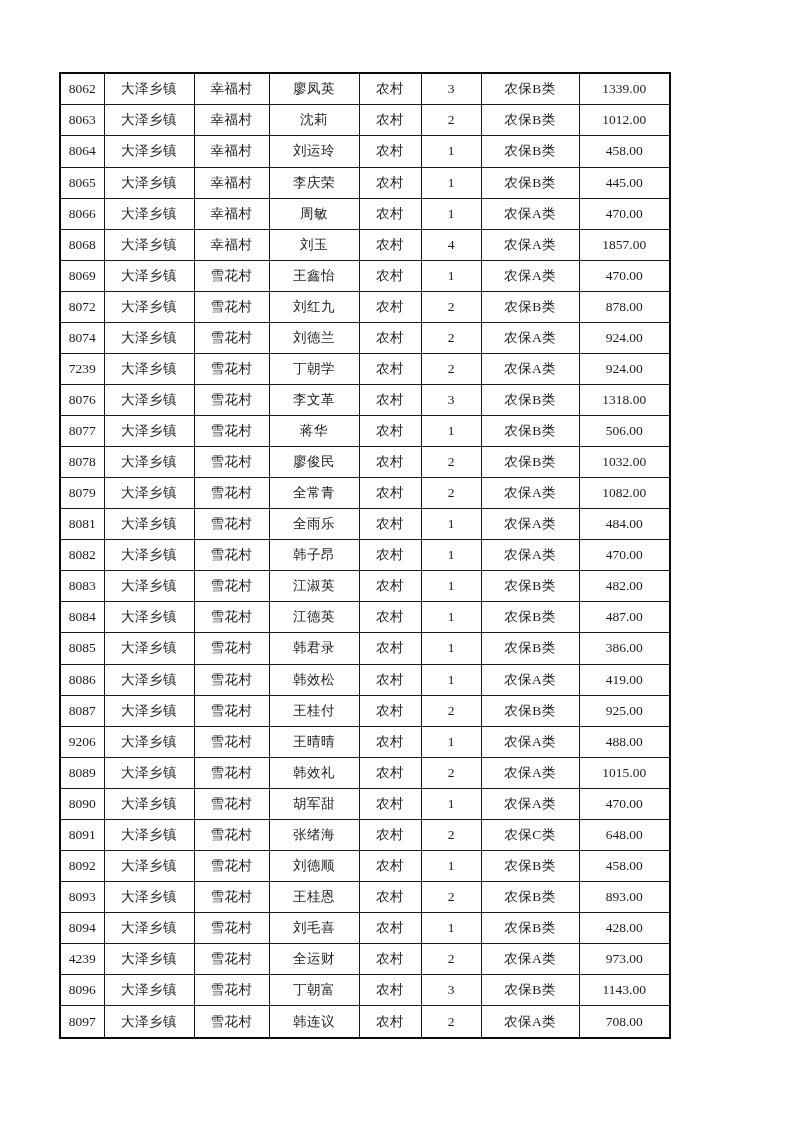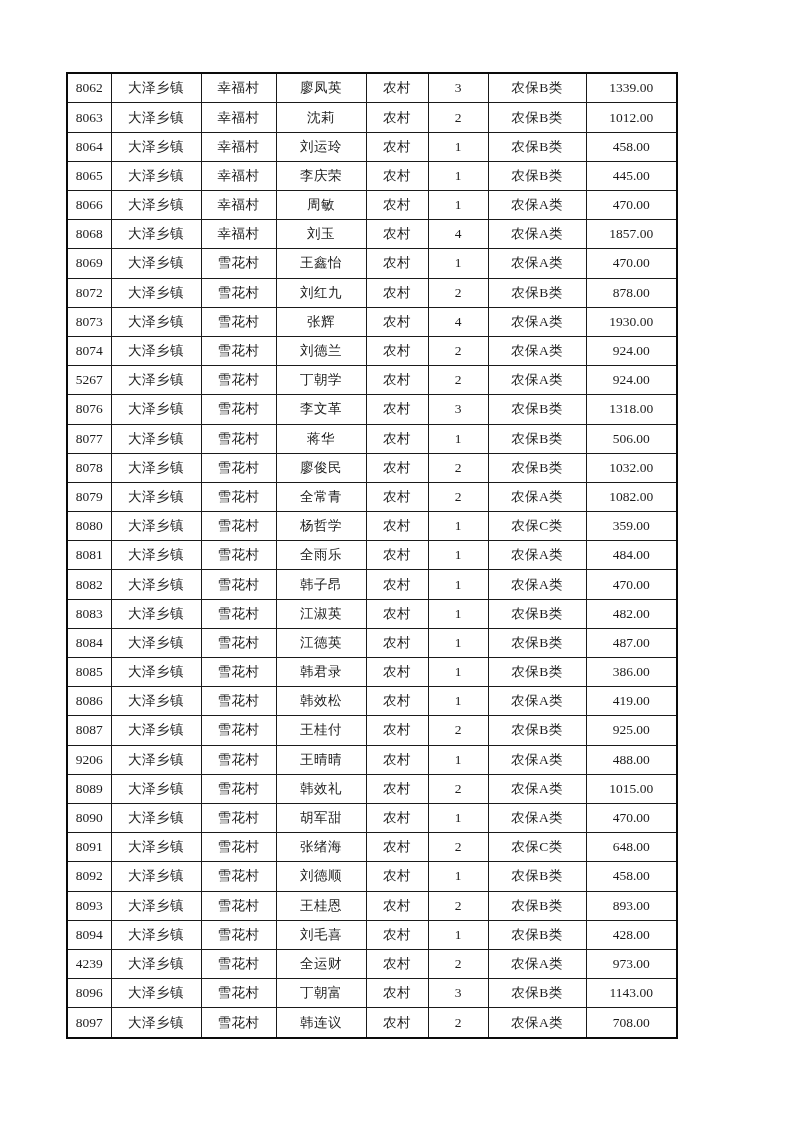--- a/index.html
+++ b/index.html
@@ -9,21 +9,21 @@
   }
   .page {
     position: relative;
     width: 793px;
     height: 1122px;
     background: #ffffff;
     overflow: hidden;
   }
   table.roster {
     position: absolute;
-    left: 66px;
+    left: 59px;
     top: 72px;
     width: 610px;
     height: 967px;
     border-collapse: collapse;
     table-layout: fixed;
     font-family: "Liberation Serif", "DejaVu Serif", serif;
     font-size: 13.5px;
     color: #1c1c1c;
     border: 2px solid #0a0a0a;
   }
@@ -130,41 +130,31 @@
     <td class="num">8072</td>
     <td>大泽乡镇</td>
     <td>雪花村</td>
     <td>刘红九</td>
     <td>农村</td>
     <td class="num">2</td>
     <td>农保B类</td>
     <td class="num">878.00</td>
   </tr>
         <tr>
-    <td class="num">8073</td>
-    <td>大泽乡镇</td>
-    <td>雪花村</td>
-    <td>张辉</td>
-    <td>农村</td>
-    <td class="num">4</td>
-    <td>农保A类</td>
-    <td class="num">1930.00</td>
-  </tr>
-        <tr>
     <td class="num">8074</td>
     <td>大泽乡镇</td>
     <td>雪花村</td>
     <td>刘德兰</td>
     <td>农村</td>
     <td class="num">2</td>
     <td>农保A类</td>
     <td class="num">924.00</td>
   </tr>
         <tr>
-    <td class="num">5267</td>
+    <td class="num">7239</td>
     <td>大泽乡镇</td>
     <td>雪花村</td>
     <td>丁朝学</td>
     <td>农村</td>
     <td class="num">2</td>
     <td>农保A类</td>
     <td class="num">924.00</td>
   </tr>
         <tr>
     <td class="num">8076</td>
@@ -198,30 +188,20 @@
   </tr>
         <tr>
     <td class="num">8079</td>
     <td>大泽乡镇</td>
     <td>雪花村</td>
     <td>全常青</td>
     <td>农村</td>
     <td class="num">2</td>
     <td>农保A类</td>
     <td class="num">1082.00</td>
-  </tr>
-        <tr>
-    <td class="num">8080</td>
-    <td>大泽乡镇</td>
-    <td>雪花村</td>
-    <td>杨哲学</td>
-    <td>农村</td>
-    <td class="num">1</td>
-    <td>农保C类</td>
-    <td class="num">359.00</td>
   </tr>
         <tr>
     <td class="num">8081</td>
     <td>大泽乡镇</td>
     <td>雪花村</td>
     <td>全雨乐</td>
     <td>农村</td>
     <td class="num">1</td>
     <td>农保A类</td>
     <td class="num">484.00</td>

